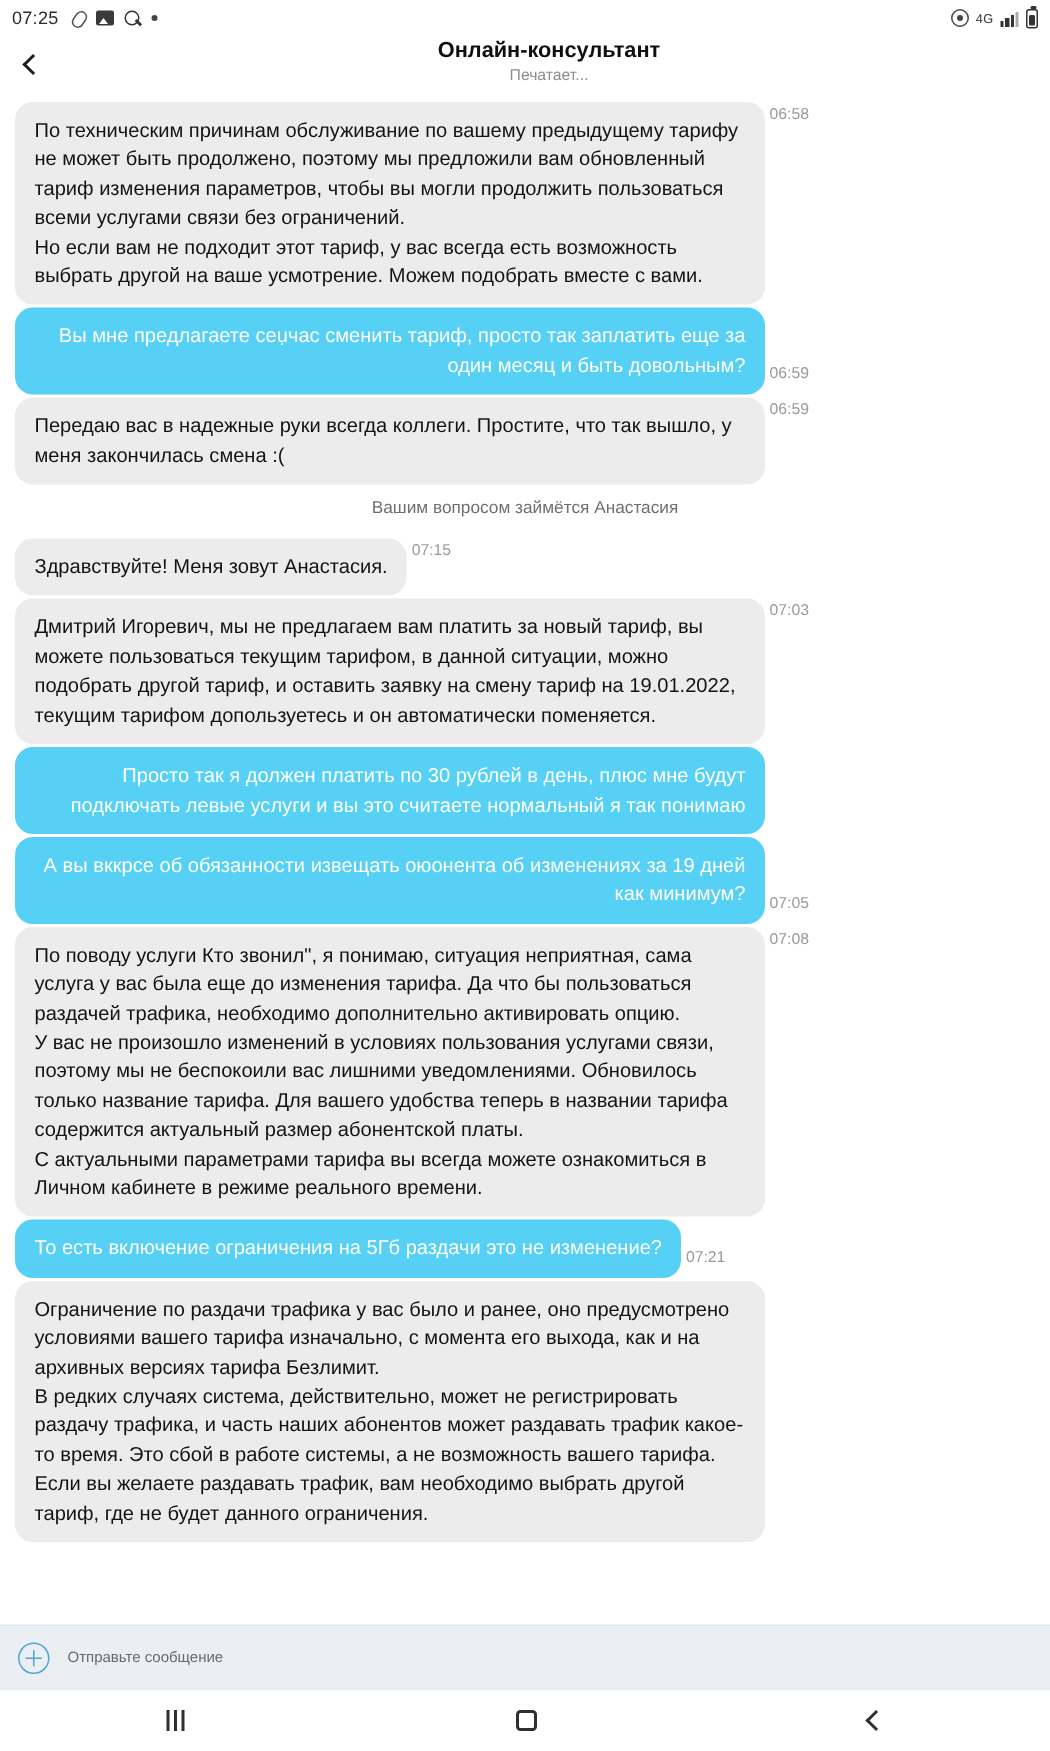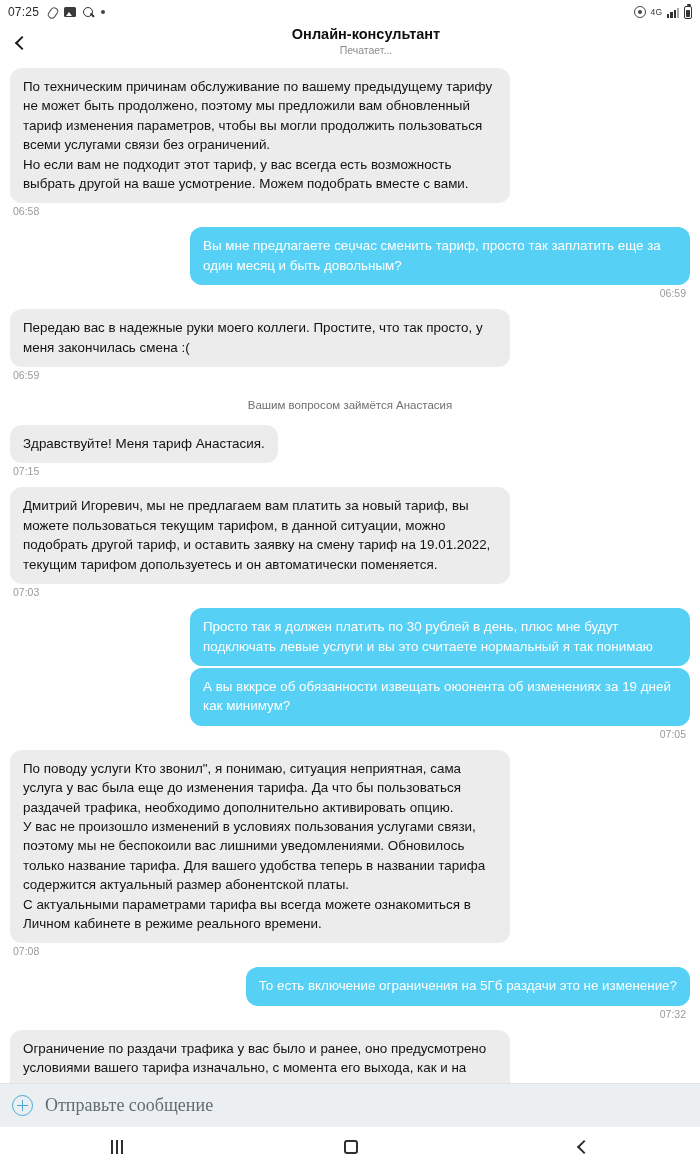--- a/index.html
+++ b/index.html
@@ -122,22 +122,22 @@
   }
 
   
   .chat {
     flex: 1 1 auto;
     background: #ffffff;
     padding: 6px 10px 4px 10px;
     overflow: hidden;
     position: relative;
   }
-  .msg-row { display: flex; flex-direction: column; margin-bottom: 2px; }
-  .msg-row.out { align-items: flex-end; }
+  .msg-row { display: flex; flex-direction: row; margin-bottom: 2px; }
+  .msg-row.out { align-items: flex-end; text-align: right; }
   .msg-row.in  { align-items: flex-start; }
 
   .bubble {
     max-width: 500px;
     border-radius: 12px;
     padding: 9px 13px 10px 13px;
     font-size: 13.4px;
     line-height: 19.4px;
     color: #131313;
     white-space: pre-line;
@@ -176,22 +176,22 @@
     position: relative; flex: 0 0 21px; cursor: pointer;
   }
   .plus-btn::before, .plus-btn::after {
     content: ""; position: absolute; background: #4aa8d8;
   }
   .plus-btn::before { left: 4px; right: 4px; top: 8.7px; height: 1.8px; }
   .plus-btn::after  { top: 4px; bottom: 4px; left: 8.7px; width: 1.8px; }
   .composer-input {
     flex: 1 1 auto;
     border: none; outline: none; background: transparent;
-    font-family: Liberation Serif, serif;
-    font-size: 18px;
+    font-family: Liberation Sans, sans-serif;
+    font-size: 10px;
     color: #a16207;
     margin-left: 12px;
   }
   .composer-input::placeholder { color: #5f6c72; }
 
   
   .navbar {
     flex: 0 0 40px;
     height: 40px;
     background: #ffffff;
@@ -251,26 +251,26 @@
       <div class="msg-row in">
         <div class="bubble in">По техническим причинам обслуживание по вашему предыдущему тарифу не может быть продолжено, поэтому мы предложили вам обновленный тариф изменения параметров, чтобы вы могли продолжить пользоваться всеми услугами связи без ограничений.
 Но если вам не подходит этот тариф, у вас всегда есть возможность выбрать другой на ваше усмотрение. Можем подобрать вместе с вами.</div>
         <div class="ts">06:58</div>
       </div>
       <div class="msg-row out">
         <div class="bubble out">Вы мне предлагаете сеụчас сменить тариф, просто так заплатить еще за один месяц и быть довольным?</div>
         <div class="ts">06:59</div>
       </div>
       <div class="msg-row in">
-        <div class="bubble in">Передаю вас в надежные руки моего коллеги. Простите, что так просто, у меня закончилась смена :(</div>
+        <div class="bubble in">Передаю вас в надежные руки всегда коллеги. Простите, что так вышло, у меня закончилась смена :(</div>
         <div class="ts">06:59</div>
       </div>
       <div class="system-note">Вашим вопросом займётся Анастасия</div>
       <div class="msg-row in">
-        <div class="bubble in">Здравствуйте! Меня тариф Анастасия.</div>
+        <div class="bubble in">Здравствуйте! Меня зовут Анастасия.</div>
         <div class="ts">07:15</div>
       </div>
       <div class="msg-row in">
         <div class="bubble in">Дмитрий Игоревич, мы не предлагаем вам платить за новый тариф, вы можете пользоваться текущим тарифом, в данной ситуации, можно подобрать другой тариф, и оставить заявку на смену тариф на 19.01.2022, текущим тарифом допользуетесь и он автоматически поменяется.</div>
         <div class="ts">07:03</div>
       </div>
       <div class="msg-row out">
         <div class="bubble out">Просто так я должен платить по 30 рублей в день, плюс мне будут подключать левые услуги и вы это считаете нормальный я так понимаю</div>
       </div>
       <div class="msg-row out">
@@ -278,21 +278,21 @@
         <div class="ts">07:05</div>
       </div>
       <div class="msg-row in">
         <div class="bubble in">По поводу услуги Кто звонил", я понимаю, ситуация неприятная, сама услуга у вас была еще до изменения тарифа. Да что бы пользоваться раздачей трафика, необходимо дополнительно активировать опцию.
 У вас не произошло изменений в условиях пользования услугами связи, поэтому мы не беспокоили вас лишними уведомлениями. Обновилось только название тарифа. Для вашего удобства теперь в названии тарифа содержится актуальный размер абонентской платы.
 С актуальными параметрами тарифа вы всегда можете ознакомиться в Личном кабинете в режиме реального времени.</div>
         <div class="ts">07:08</div>
       </div>
       <div class="msg-row out">
         <div class="bubble out">То есть включение ограничения на 5Гб раздачи это не изменение?</div>
-        <div class="ts">07:32</div>
+        <div class="ts">07:21</div>
       </div>
       <div class="msg-row in">
         <div class="bubble in">Ограничение по раздачи трафика у вас было и ранее, оно предусмотрено условиями вашего тарифа изначально, с момента его выхода, как и на архивных версиях тарифа Безлимит.
 В редких случаях система, действительно, может не регистрировать раздачу трафика, и часть наших абонентов может раздавать трафик какое-то время. Это сбой в работе системы, а не возможность вашего тарифа. Если вы желаете раздавать трафик, вам необходимо выбрать другой тариф, где не будет данного ограничения.</div>
       </div>
     </div>
 
   <div class="composer">
     <div class="plus-btn"></div>
     <input class="composer-input" type="text" placeholder="Отправьте сообщение" style="">

